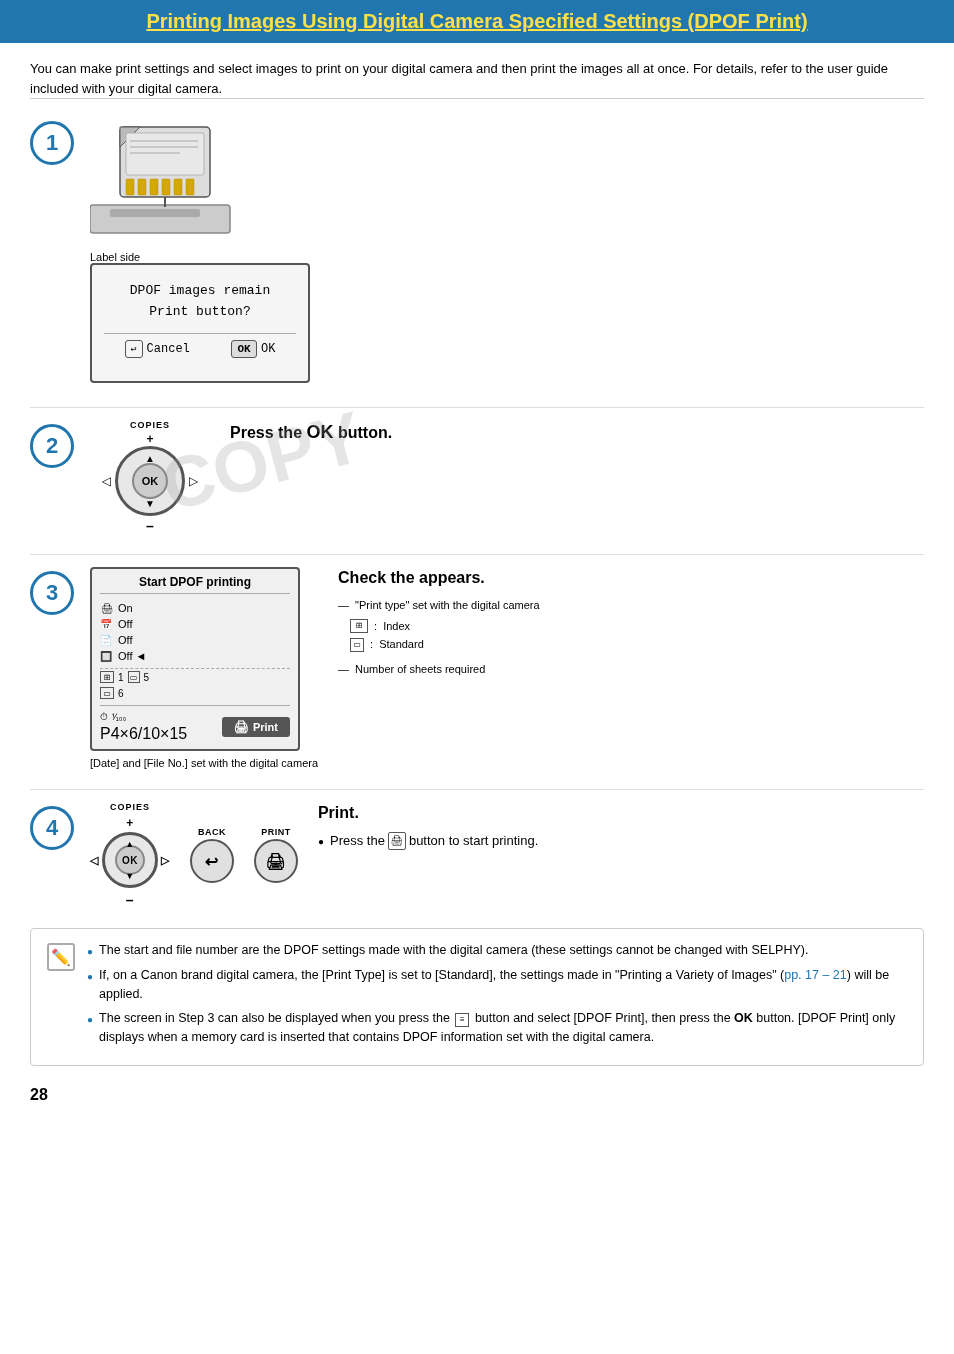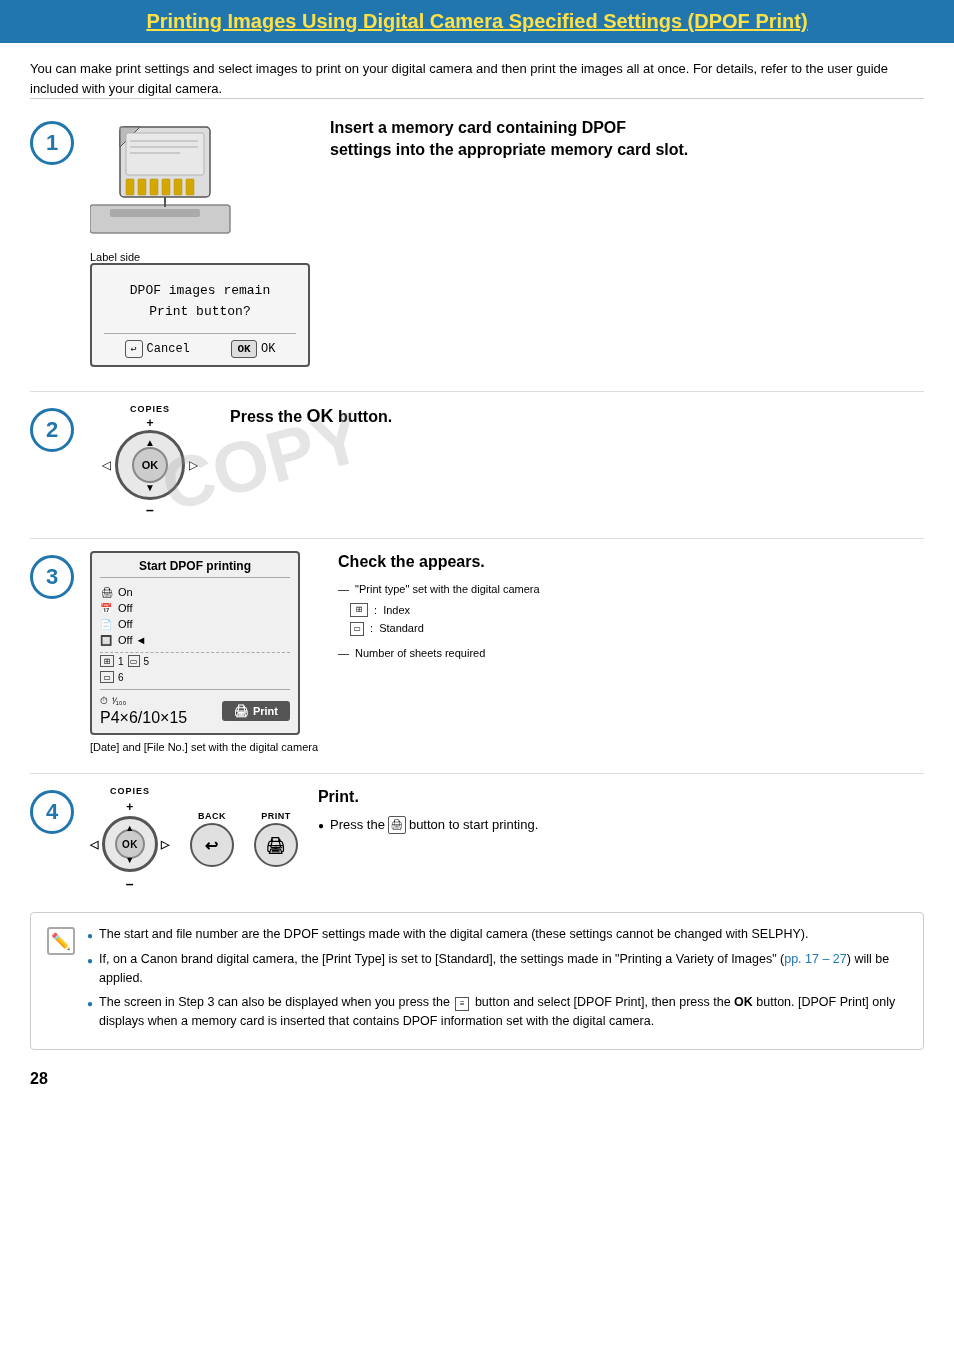--- a/index.html
+++ b/index.html
@@ -124,21 +124,21 @@
       color: #000;
       margin-right: 6px;
       font-size: 10px;
       margin-top: 3px;
       flex-shrink: 0;
     }
 
     
     .screen-dialog {
       width: 220px;
-      height: 104px;
+      height: 120px;
       border: 2px solid #555;
       background: #f5f5f5;
       border-radius: 4px;
       padding: 16px 12px 8px 12px;
       font-family: 'Courier New', monospace;
       font-size: 13px;
       position: relative;
       margin-bottom: 4px;
     }
 
@@ -518,24 +518,20 @@
             </div>
             <div class="dialog-btn">
               <div class="btn-ok-icon">OK</div>
               <span>OK</span>
             </div>
           </div>
         </div>
       </div>
 
       <div class="step-text">
-        <h2>
-          <span>Insert a memory card containing DPOF</span><br>
-          <span>settings into the appropriate memory card slot.</span>
-        </h2>
       </div>
     </div>
   </div>
 
   <hr class="step-divider">
 
   <div class="step">
     <div class="step-number">2</div>
     <div class="step-content">
 
@@ -693,21 +689,21 @@
   <div class="notes-section">
     <div class="notes-icon">✏️</div>
     <div class="notes-content">
       <div class="note-item">
         <span class="note-bullet">●</span>
         <span class="note-text">The start and file number are the DPOF settings made with the digital camera (these settings cannot be changed with SELPHY).</span>
       </div>
       <div class="note-item">
         <span class="note-bullet">●</span>
         <span class="note-text">
-          If, on a Canon brand digital camera, the [Print Type] is set to [Standard], the settings made in "Printing a Variety of Images" (<a href="#">pp. 17 – 27</a>) will be applied.
+          If, on a Canon brand digital camera, the [Print Type] is set to [Standard], the settings made in "Printing a Variety of Images" (<a href="#">pp. 17 – 21</a>) will be applied.
         </span>
       </div>
       <div class="note-item">
         <span class="note-bullet">●</span>
         <span class="note-text">
           The screen in Step 3 can also be displayed when you press the
           <span style="display:inline-flex;align-items:center;justify-content:center;width:14px;height:14px;border:1px solid #555;font-size:8px;margin:0 2px;">≡</span>
           button and select [DPOF Print], then press the <strong>OK</strong> button. [DPOF Print] only displays when a memory card is inserted that contains DPOF information set with the digital camera.
         </span>
       </div>

